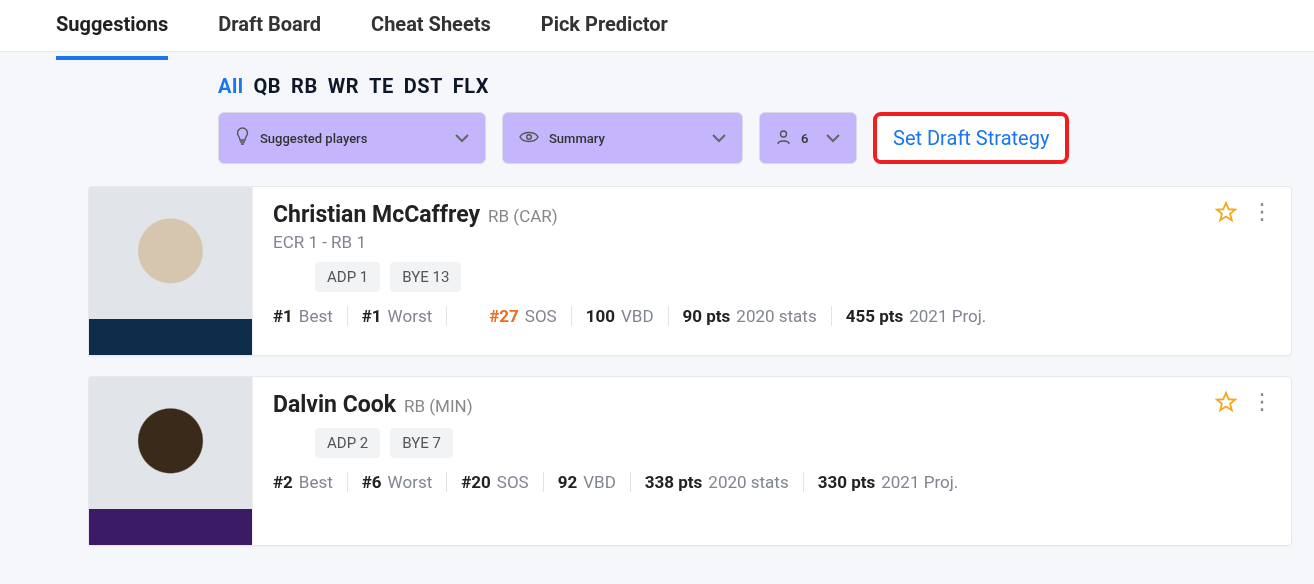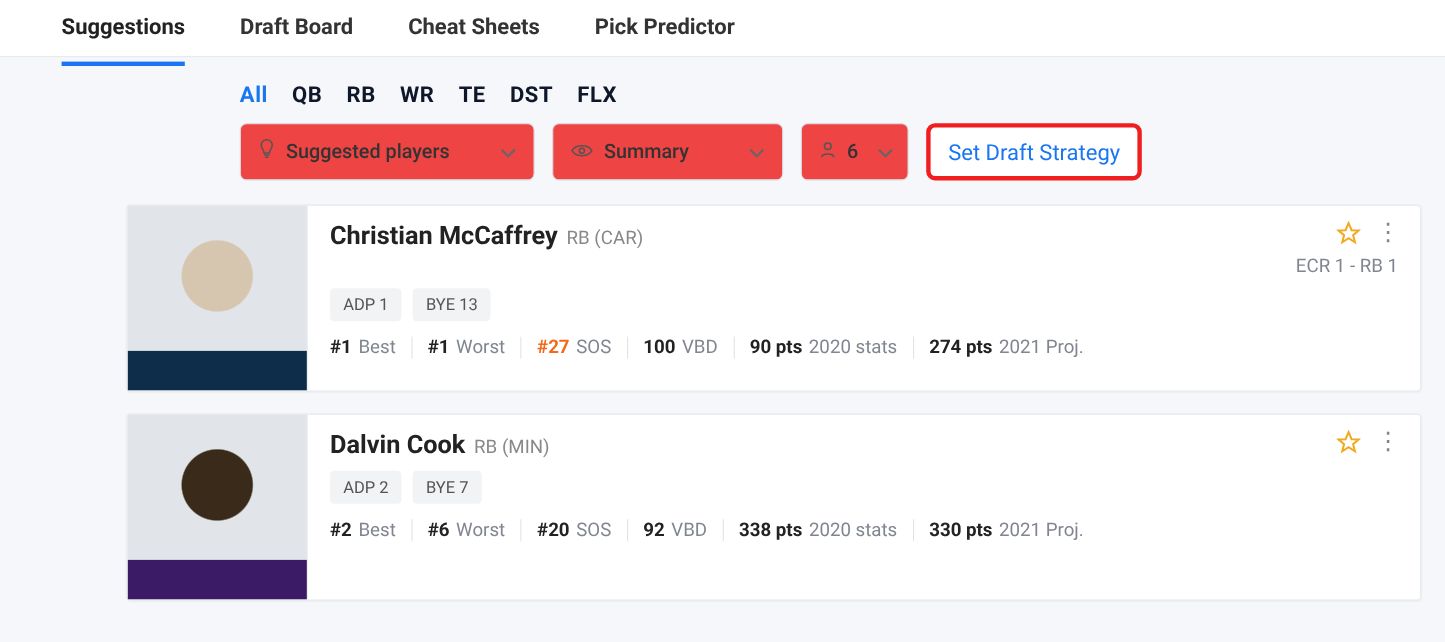--- a/index.html
+++ b/index.html
@@ -28,70 +28,70 @@
     cursor: pointer;
     border-bottom: 4px solid transparent;
   }
   .nav-tab.active {
     border-bottom: 4px solid #1976f2;
     color: #222;
   }
   .position-filters {
     display: flex;
     padding: 22px 0 14px 218px;
-    gap: 22px;
+    gap: 10px;
     font-size: 20px;
     font-weight: 700;
     letter-spacing: 0.5px;
   }
   .position-filter {
     color: #0f172a;
     cursor: pointer;
   }
   .position-filter.active {
     color: #1976f2;
   }
   .controls-row {
     display: flex;
     padding-left: 218px;
     gap: 16px;
     align-items: center;
     margin-bottom: 22px;
   }
   .dropdown {
-    background: #ef4444;
+    background: #c4b5fd;
     border: 1px solid #d8dde3;
     border-radius: 6px;
     height: 52px;
     display: flex;
     align-items: center;
     padding: 0 16px;
     cursor: pointer;
-    font-size: 18px;
+    font-size: 13px;
     color: #333;
     font-weight: 500;
   }
   .dropdown .icon-left { margin-right: 10px; color:#555; }
   .dropdown .label { flex:1; }
   .dropdown .chevron { margin-left: 18px; color:#666; }
   .d1 { width: 268px; }
-  .d2 { width: 210px; }
+  .d2 { width: 241px; }
   .d3 { width: 98px; }
   .strategy-btn {
     border: 4px solid #f01e1e;
     border-radius: 8px;
     padding: 10px 16px;
     font-size: 20px;
     font-weight: 400;
     color: #1976f2;
     cursor: pointer;
     background: #fff;
   }
   .players {
-    padding-left: 115px;
+    padding-left: 88px;
     padding-right: 22px;
   }
   .player-card {
     background: #fff;
     border: 1px solid #e6e8eb;
     border-radius: 4px;
     display: flex;
     margin-bottom: 20px;
     position: relative;
     box-shadow: 0 1px 2px rgba(0,0,0,0.04);
@@ -131,26 +131,26 @@
     color: #222;
   }
   .player-postteam {
     font-size: 17px;
     color: #888;
   }
   .ecr-line {
     font-size: 17px;
     color: #808590;
     margin-top: 4px;
-    text-align: right;
   }
   .badge-row {
     display: flex;
     gap: 10px;
     margin-top: 10px;
+    margin-left: 42px;
   }
   .badge {
     background: #f1f3f5;
     border-radius: 4px;
     padding: 6px 12px;
     font-size: 15px;
     color: #555;
   }
   .stats-row {
     display: flex;
@@ -161,21 +161,21 @@
   }
   .stat {
     display: flex;
     gap: 6px;
     padding-right: 14px;
     margin-right: 14px;
     border-right: 1px solid #e0e3e8;
   }
   .stat:last-child { border-right: none; }
   .stat .val { font-weight: 700; color: #222; }
-  .stat.sos .val { color: #f26a1e; }
+  .stat.sos .val { color: #f26a1e; margin-left: 28px; }
   .card-actions {
     position: absolute;
     right: 18px;
     top: 14px;
     display: flex;
     gap: 14px;
     align-items: center;
   }
   .star-icon {
     width: 22px; height: 22px;
@@ -285,21 +285,21 @@
           </span>
         <span class="stat">
             <span class="val">100</span>
             <span>VBD</span>
           </span>
         <span class="stat">
             <span class="val">90 pts</span>
             <span>2020 stats</span>
           </span>
         <span class="stat">
-            <span class="val">274 pts</span>
+            <span class="val">455 pts</span>
             <span>2021 Proj.</span>
           </span>
       </div>
     </div>
     <div class="card-actions">
       <svg class="star-icon" viewBox="0 0 24 24">
           <path d="M12 2 L15 9 L22 9.3 L16.5 14 L18.3 21 L12 17 L5.7 21 L7.5 14 L2 9.3 L9 9 Z"></path>
         </svg>
       <span class="dots-icon">⋮</span>
     </div>

